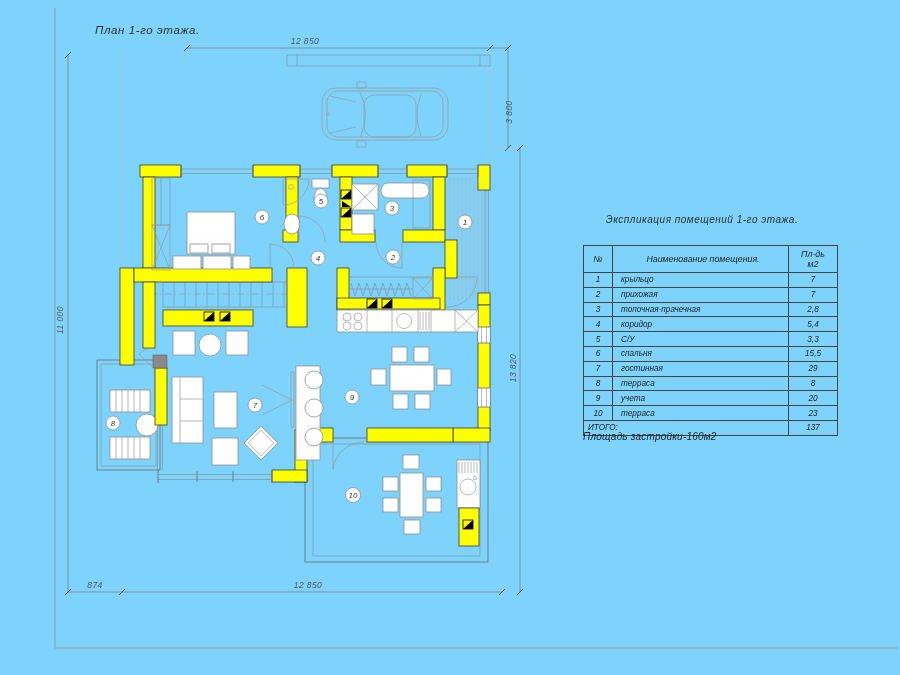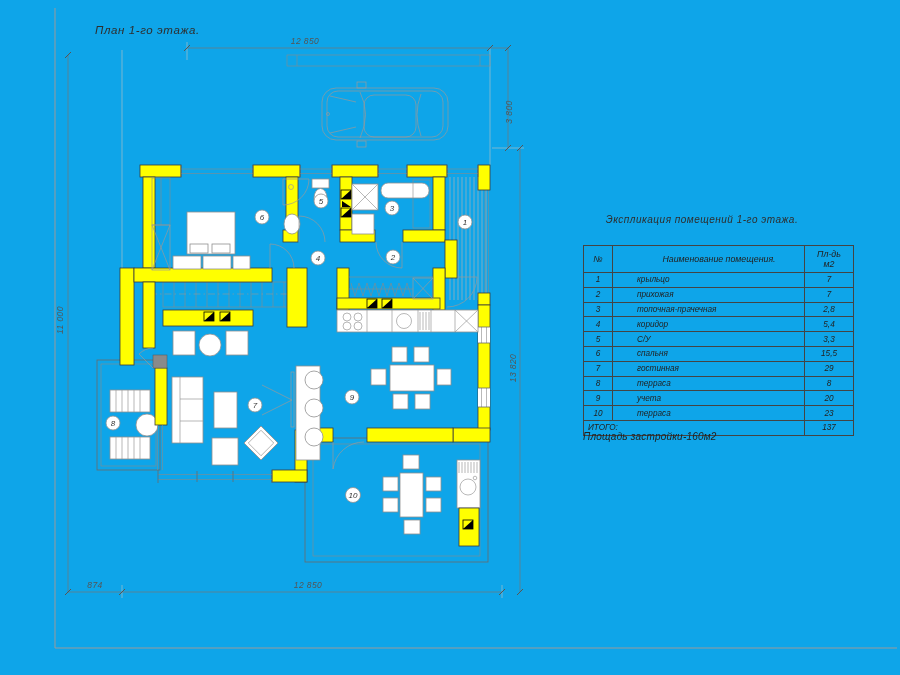--- a/index.html
+++ b/index.html
@@ -1,16 +1,16 @@
 <!DOCTYPE html>
 <html><head>
 <meta charset="utf-8">
 <style>
   html,body{margin:0;padding:0;background:#fff;}
-  #sheet{position:relative;width:900px;height:675px;background:#0ea5e9;overflow:hidden;
+  #sheet{position:relative;width:900px;height:675px;background:#7dd3fc;overflow:hidden;
          font-family:"Liberation Sans",sans-serif;}
   svg{position:absolute;left:0;top:0;}
   svg text{font-family:"Liberation Sans",sans-serif;}
   .w{fill:#ffff00;stroke:#3a3a3a;stroke-width:0.8;}
   .ln{stroke:#6a6a6a;stroke-width:0.8;fill:none;}
   .thin{stroke:#8a8a8a;stroke-width:0.6;fill:none;}
   .furn{stroke:#8f8f8f;stroke-width:0.8;fill:#ffffff;}
   .furnl{stroke:#9a9a9a;stroke-width:0.7;fill:none;}
   .dim{stroke:#777;stroke-width:0.7;fill:none;}
   .ext{stroke:#c4c4c4;stroke-width:0.6;fill:none;}
@@ -22,21 +22,21 @@
   
   #expl{position:absolute;left:583px;top:214px;width:238px;color:#222;}
   #expl .ttl{font-style:italic;font-size:10px;text-align:center;letter-spacing:.5px;
              margin-bottom:20px;color:#2e2e2e;}
   #expl table{border-collapse:collapse;width:236px;table-layout:fixed;}
   #expl td,#expl th{border:1px solid #444;font-weight:normal;font-style:italic;
         padding:0 3px;overflow:hidden;white-space:nowrap;}
   #expl th{font-size:8.8px;height:26px;}
   #expl td{font-size:8.2px;height:13.8px;}
   #expl .c-num{width:22px;text-align:center;}
-  #expl .c-name{width:164px;text-align:left;padding-left:24px;}
+  #expl .c-name{width:164px;text-align:left;padding-left:8px;}
   #expl .c-area{width:42px;text-align:center;}
   #expl .hdr-area{line-height:10px;}
   #notes{position:absolute;left:583px;top:430px;width:300px;font-style:italic;
          font-size:10px;line-height:13.5px;color:#222;letter-spacing:.2px;}
 </style>
 </head>
 <body>
 
 <div id="sheet">
 <svg width="900" height="675" viewBox="0 0 900 675">

